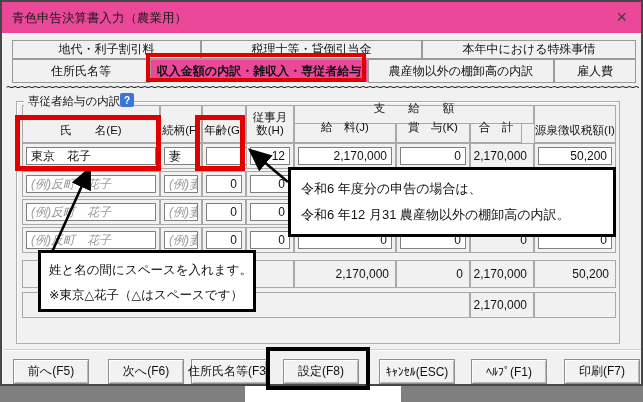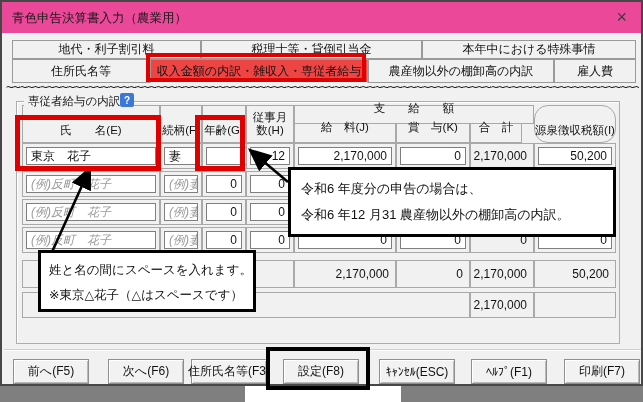--- a/index.html
+++ b/index.html
@@ -5,21 +5,21 @@
   html,body{margin:0;padding:0;background:#fff;}
   .stage{position:relative;width:643px;height:402px;overflow:hidden;
          font-family:"Liberation Sans","DejaVu Sans",sans-serif;color:#111;}
   .dialog{position:absolute;left:0;top:0;width:643px;height:386px;
           border:2px solid #474747;background:#f1f1f1;box-sizing:border-box;}
   .titlebar{position:absolute;left:0;top:0;width:639px;height:31px;background:#ec4899;}
   .title{position:absolute;left:10px;top:8px;font-size:12.5px;color:#1a1a1a;}
   .close{position:absolute;right:14px;top:4px;font-size:18px;color:#3c3c3c;cursor:default;line-height:22px;}
   .tab{position:absolute;box-sizing:border-box;border:1px solid #9a9a9a;background:#f1f1f1;
        font-size:12px;display:flex;align-items:center;justify-content:center;white-space:nowrap;overflow:hidden;}
-  .tab.sel{background:#ef4444;border-bottom-color:#f4f4f4;}
+  .tab.sel{background:#ec4899;border-bottom-color:#f4f4f4;font-weight:bold;}
   .wavy{position:absolute;left:4px;top:78px;width:633px;height:13px;overflow:hidden;
         font-family:"DejaVu Sans Mono","Liberation Mono",monospace;font-size:13px;line-height:13px;
         color:#222;letter-spacing:-1px;white-space:nowrap;}
   .groupbox{position:absolute;left:14px;top:99px;width:604px;height:243px;box-sizing:border-box;
             border:1px solid #adadad;box-shadow:1px 1px 0 #fff inset;}
   .grouplabel{position:absolute;left:22px;top:92px;background:#f1f1f1;padding:0 4px;font-size:11.5px;z-index:2;}
   .helpicon{position:absolute;left:118px;top:91px;width:14px;height:14px;background:#3a77d6;color:#fff;
             font-size:10px;font-weight:bold;display:flex;align-items:center;justify-content:center;
             border-radius:2px;z-index:2;}
   .cell,.hd{position:absolute;box-sizing:border-box;border:1px solid #a9a9a9;background:#f1f1f1;}
@@ -91,21 +91,21 @@
     <div class="hd" style="left:158px;top:103px;width:42px;height:38px;">続柄(F)</div>
     <div class="hd" style="left:200px;top:103px;width:44px;height:38px;">年齢(G)</div>
     <div class="hd two" style="left:244px;top:103px;width:48px;height:38px;">
       <span>従事月</span>
       <span>数(H)</span>
     </div>
     <div class="hd tier" style="left:292px;top:103px;width:240px;height:19px;">支　　給　　額</div>
     <div class="hd tier" style="left:394px;top:121px;width:74px;height:20px;">賞　与(K)</div>
     <div class="hd tier" style="left:292px;top:121px;width:102px;height:20px;">給　料(J)</div>
     <div class="hd tier" style="left:468px;top:121px;width:52px;height:20px;">合　計</div>
-    <div class="hd" style="left:532px;top:103px;width:82px;height:38px;border-radius:14px;">源泉徴収税額(I)</div>
+    <div class="hd" style="left:532px;top:103px;width:82px;height:38px;">源泉徴収税額(I)</div>
 
     <div class="cell" style="left:20px;top:141px;width:138px;">
         <div class="inbox txt">東京　花子</div>
       </div>
     <div class="cell" style="left:158px;top:141px;width:42px;">
         <div class="inbox txt">妻</div>
       </div>
     <div class="cell" style="left:200px;top:141px;width:68px;">
         <div class="inbox num">45</div>
       </div>

